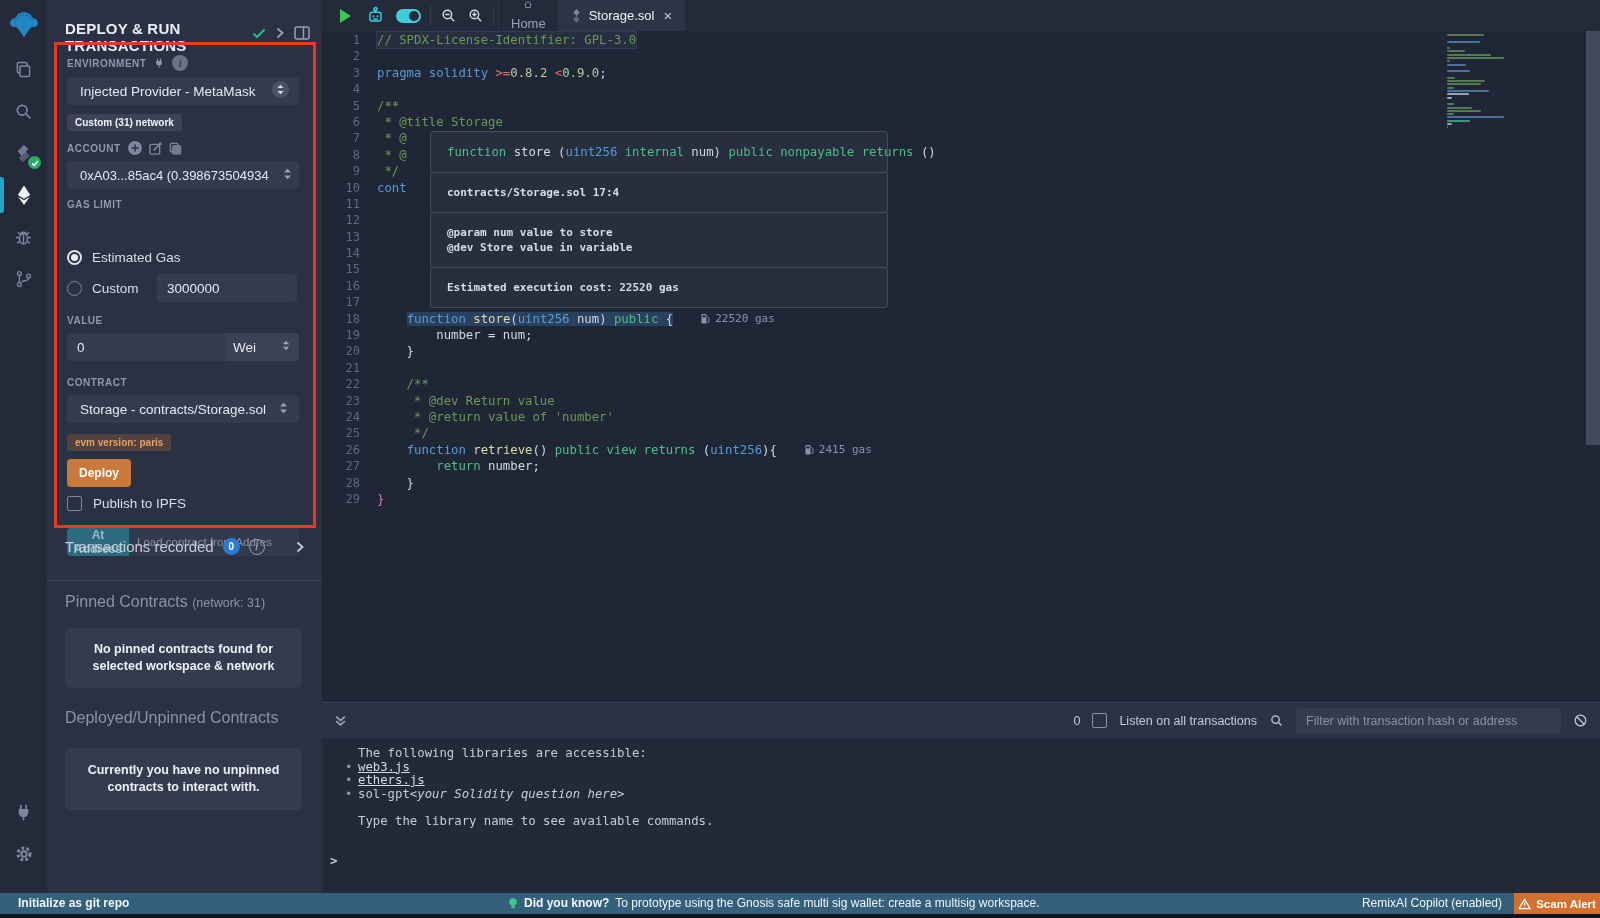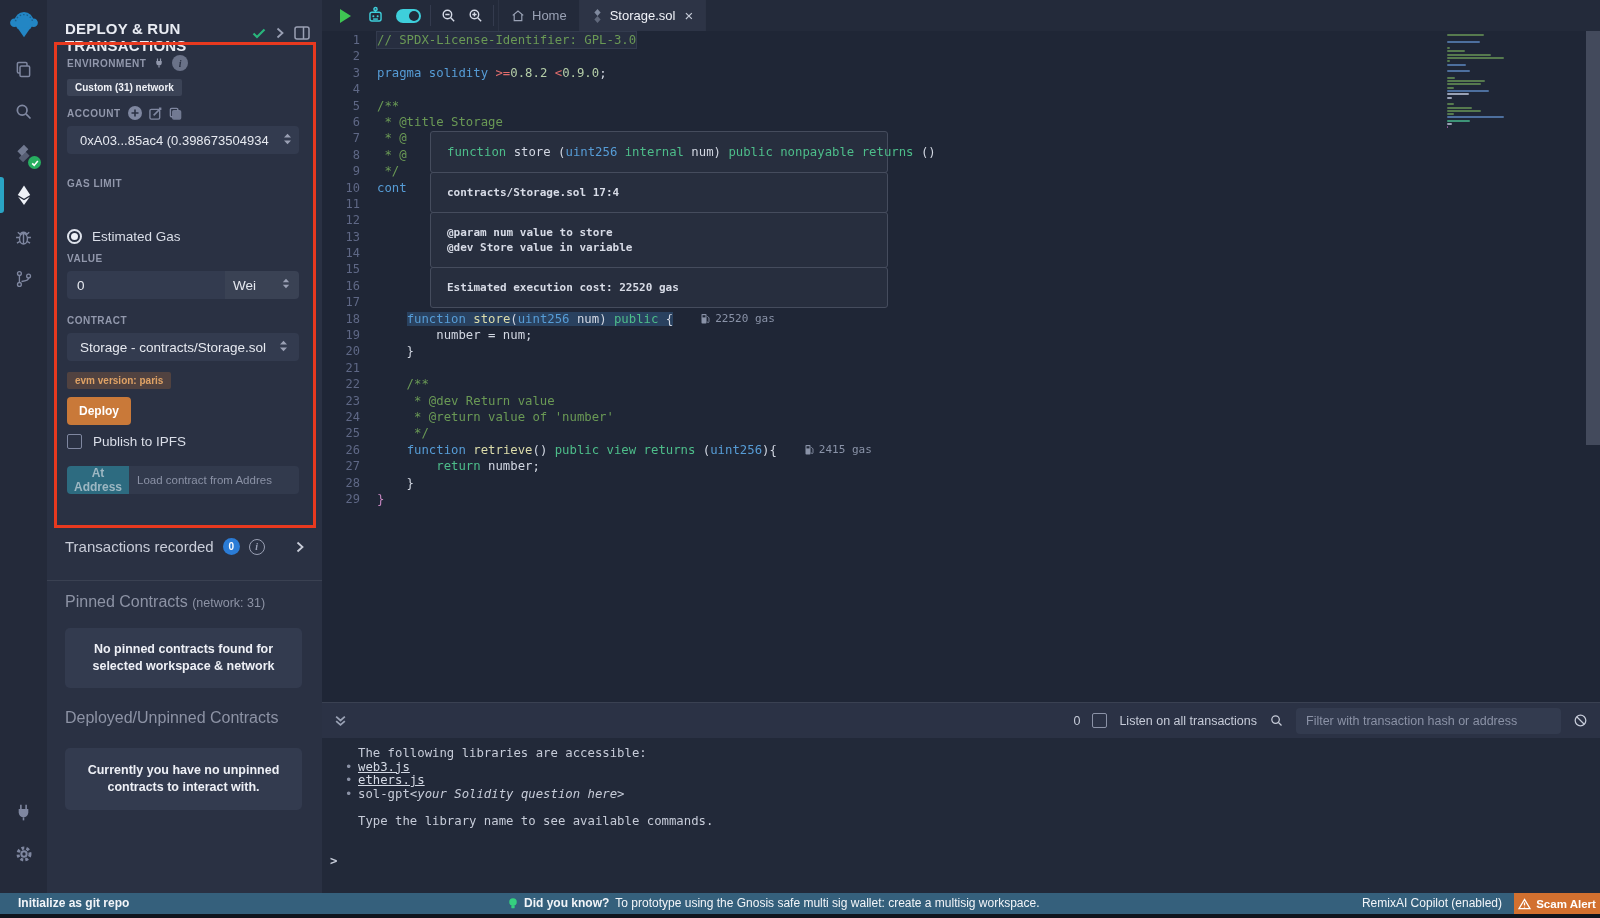--- a/index.html
+++ b/index.html
@@ -225,50 +225,64 @@
     <div class="form">
       <div class="lbl" style="margin-bottom:6px;">
         <span>ENVIRONMENT</span>
         <svg width="12" height="12" viewBox="0 0 24 24" fill="none" stroke="#9298ac" stroke-width="2.4">
             <path d="M9 3 V8 M15 3 V8"></path>
             <path d="M6.5 8 H17.5 V11.5 A5.5 5.5 0 0 1 6.5 11.5 Z" fill="#9298ac" stroke="none"></path>
             <path d="M12 17 V21"></path>
           </svg>
         <span class="info-circ" style="background:#6a7288;border:none;color:#2a3143;">i</span>
       </div>
+      <div class="sel" style="margin-bottom:7px;">
+        <span>Injected Provider - MetaMask</span>
+        <span class="updn">
+          <svg width="17" height="17" viewBox="0 0 17 17">
+              <circle cx="8.5" cy="8.5" r="8.5" fill="#4a5268"></circle>
+              <path d="M5.5 7 L8.5 3.8 L11.5 7 Z M5.5 10 L8.5 13.2 L11.5 10 Z" fill="#d8dce8"></path>
+            </svg>
+        </span>
+      </div>
       <div style="margin-bottom:10px;"><span class="pill">Custom (31) network</span></div>
 
       <div class="lbl" style="margin-bottom:6px;">
         <span>ACCOUNT</span>
         <svg width="14" height="14" viewBox="0 0 14 14">
             <circle cx="7" cy="7" r="7" fill="#7f87a0"></circle>
             <path d="M7 3.5 V10.5 M3.5 7 H10.5" stroke="#2a3143" stroke-width="1.6"></path>
           </svg>
         <svg width="13" height="13" viewBox="0 0 14 14" fill="none" stroke="#7f87a0" stroke-width="1.5">
             <rect x="1" y="2.5" width="10.5" height="10.5" rx="1.5"></rect>
             <path d="M5 9 L12.5 1.5 M10.7 1.5 H12.5 V3.3" stroke-width="1.7"></path>
           </svg>
         <svg width="13" height="13" viewBox="0 0 14 14" fill="none" stroke="#7f87a0" stroke-width="1.5">
             <rect x="4" y="4" width="8.5" height="9" rx="1.2" fill="#7f87a0" opacity=".85"></rect>
             <path d="M9.5 4 V2.8 A1.3 1.3 0 0 0 8.2 1.5 H2.8 A1.3 1.3 0 0 0 1.5 2.8 v6.4 A1.3 1.3 0 0 0 2.8 10.5 H4"></path>
           </svg>
       </div>
-      <div class="sel" style="margin-bottom:24px; font-size:13px; padding-right:6px;">
+      <div class="sel" style="margin-bottom:10px; font-size:13px; padding-right:6px;">
         <span style="overflow:hidden;white-space:nowrap;">0xA03...85ac4 (0.398673504934</span>
         <span class="updn"><svg width="11" height="14" viewBox="0 0 11 14">
               <path d="M2 5.5 L5.5 1.8 L9 5.5 Z M2 8.5 L5.5 12.2 L9 8.5 Z" fill="#9aa0b4"></path>
             </svg></span>
       </div>
 
       <div class="lbl" style="margin-bottom:7px;">
           <span>GAS LIMIT</span>
         </div>
       <div class="row" style="gap:10px; margin-bottom:9px;margin-top:40px;">
         <span class="radio on"></span>
         <span style="color:#dadeе8; color:#dadee8; font-size:13.5px;">Estimated Gas</span>
+      </div>
+      <div class="row" style="gap:10px; margin-bottom:13px;">
+        <span class="radio"></span>
+        <span style="color:#dadee8; font-size:13.5px; width:55px;">Custom</span>
+        <input class="tin" style="width: 140px;" value="3000000">
       </div>
 
       <div class="lbl" style="margin-bottom:7px;">
           <span>VALUE</span>
         </div>
       <div class="row" style="margin-bottom:16px;">
         <input class="tin" style="width: 158px; border-radius: 4px 0px 0px 4px;" value="0">
         <div class="sel" style="width:74px; border-radius:0 4px 4px 0; background:#3a4254; padding:0 8px;">
           <span>Wei</span>
           <span class="updn"><svg width="10" height="13" viewBox="0 0 11 14">
@@ -343,21 +357,21 @@
             <path d="M15.2 15.2 L20 20 M7.5 10.5 H13.5"></path>
           </svg>
       </div>
       <div class="tb-ico" style="width:27px;">
         <svg width="17" height="17" viewBox="0 0 24 24" fill="none" stroke="#d5dae6" stroke-width="2">
             <circle cx="10.5" cy="10.5" r="6"></circle>
             <path d="M15.2 15.2 L20 20 M7.5 10.5 H13.5 M10.5 7.5 V13.5"></path>
           </svg>
       </div>
       <span class="tb-sep"></span>
-      <div class="tab" style="border-left:1px solid #2c3344;">
+      <div class="tab" style="border-left:1px solid #2c3344;flex-direction:column;">
         <svg width="14" height="14" viewBox="0 0 24 24" fill="none" stroke="#9aa2b5" stroke-width="2">
             <path d="M3 11 L12 3.5 L21 11 M5.5 9.5 V20 H18.5 V9.5"></path>
           </svg>
         <span>Home</span>
       </div>
       <div class="tab active">
         <svg width="11" height="14" viewBox="0 0 14 18" fill="#8a93a8">
             <path d="M7 0 L11 4.5 L7 9 L3 4.5 Z" opacity=".9"></path>
             <path d="M7 9 L11 13.5 L7 18 L3 13.5 Z" opacity=".55"></path>
           </svg>

